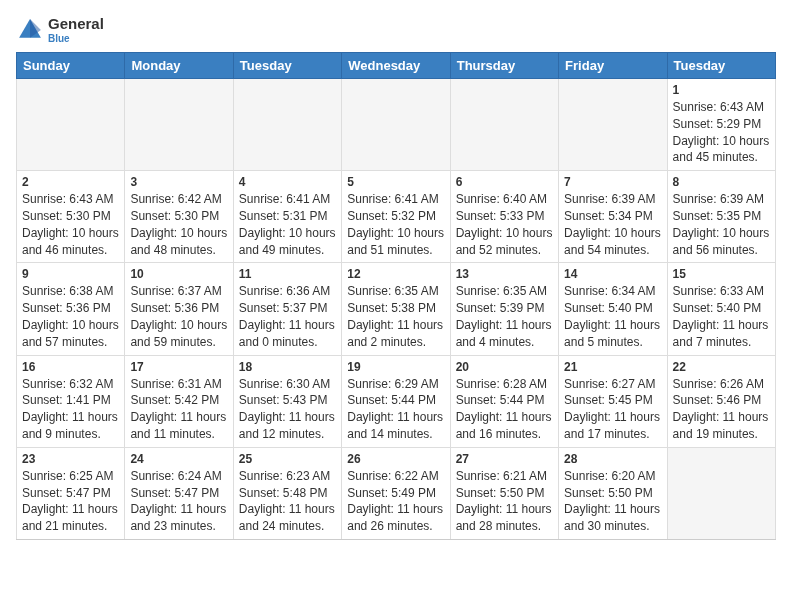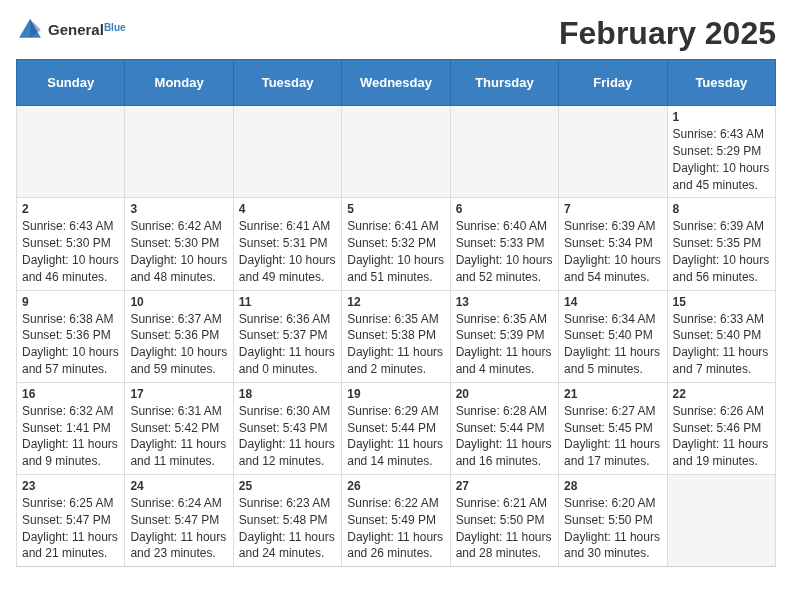--- a/index.html
+++ b/index.html
@@ -16,21 +16,21 @@
       justify-content: space-between;
       margin-bottom: 8px;
     }
     .logo {
       display: flex;
       align-items: center;
       gap: 4px;
     }
     .logo-text {
       display: flex;
-      flex-direction: row;
+      flex-direction: column;
       line-height: 1.1;
     }
     .logo-general {
       font-size: 15px;
       font-weight: bold;
       color: #333;
     }
     .logo-blue {
       font-size: 10px;
       font-weight: bold;
@@ -56,22 +56,22 @@
     .calendar {
       width: 100%;
       border-collapse: collapse;
       border: 1px solid #ccc;
     }
     .calendar th {
       background: #3a7fc1;
       color: #fff;
       font-size: 13px;
       font-weight: bold;
-      padding: 15px 6px;
-      text-align: center;
+      padding: 5px 6px;
+      text-align: left;
       border: 1px solid #2e6aa8;
     }
     .calendar td {
       width: 107px;
       vertical-align: top;
       padding: 4px 5px;
       border: 1px solid #ddd;
       font-size: 10px;
       color: #333;
       background: #fff;
@@ -106,21 +106,20 @@
     <svg class="logo-icon" viewBox="0 0 36 36" xmlns="http://www.w3.org/2000/svg">
       <polygon points="18,4 32,28 4,28" fill="#3a7fc1"></polygon>
       <polygon points="18,4 32,18 18,28" fill="#2255a0" opacity="0.5"></polygon>
     </svg>
     <div class="logo-text">
       <span class="logo-general">General</span>
       <span class="logo-blue">Blue</span>
     </div>
   </div>
   <div class="title-block">
-    <div class="month-title">February 2025</div>
   </div>
 </div>
 
 <table class="calendar">
   <thead>
     <tr>
     <th>Sunday</th>
         <th>Monday</th>
         <th>Tuesday</th>
         <th>Wednesday</th>

